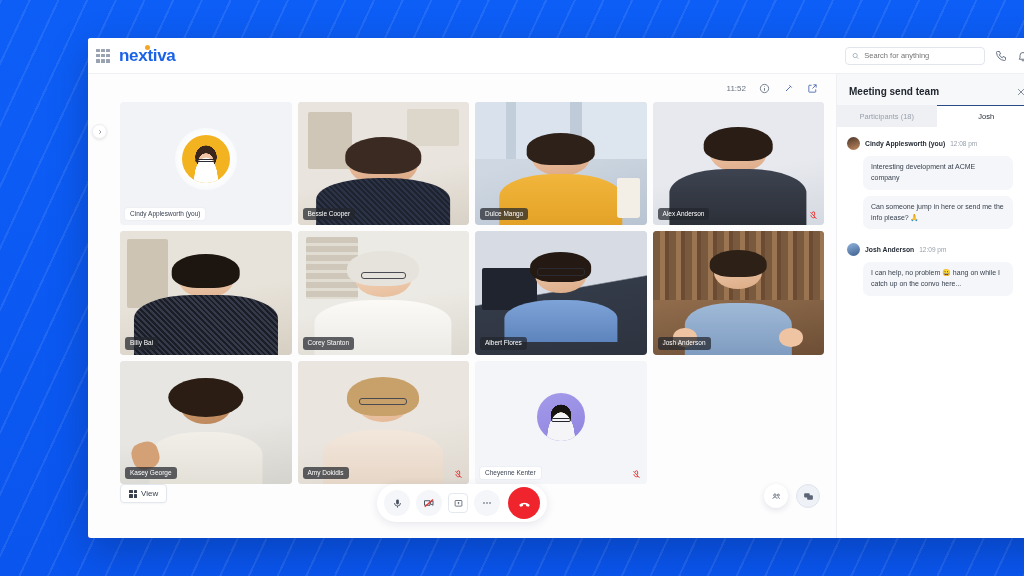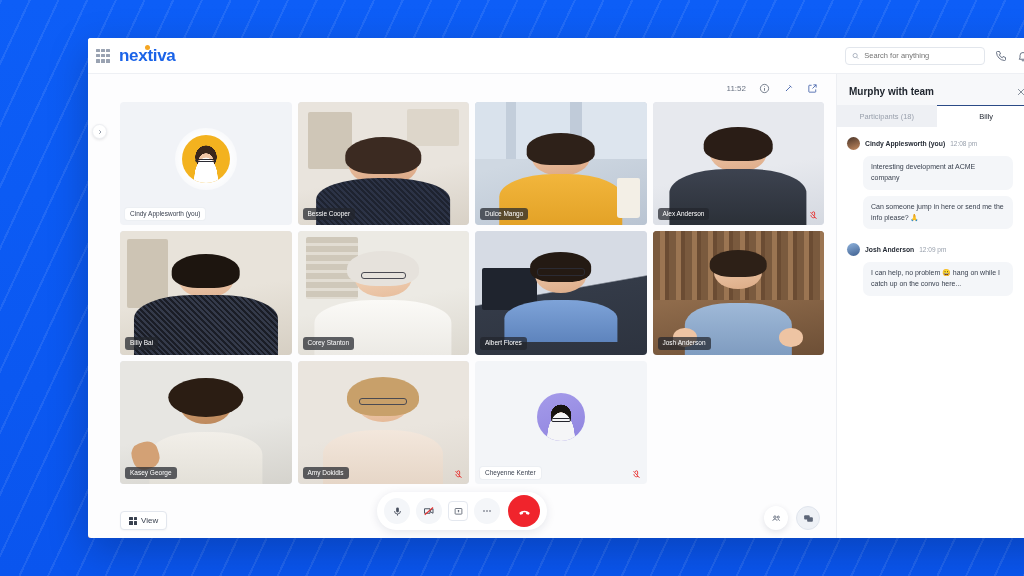--- a/index.html
+++ b/index.html
@@ -97,21 +97,21 @@
     width:48px;height:48px;border-radius:50%;overflow:hidden;
   }
   .init-av{
     position:absolute;left:50%;top:46%;transform:translate(-50%,-50%);
     width:48px;height:48px;border-radius:50%;background:#ade3f5;color:#1b2a45;
     display:flex;align-items:center;justify-content:center;font-size:14px;font-weight:700;letter-spacing:0.5px;
   }
 
   
   .controls{
-    height:54px; flex:none; position:relative; display:flex; align-items:flex-end;
+    height:54px; flex:none; position:relative; display:flex; align-items:flex-start;
     padding:0 16px 8px 32px;
   }
   .view-btn{
     display:flex;align-items:center;gap:4px; border:1px solid #e3e7ee; border-radius:4px;
     padding:4px 8px; font-size:8px; color:#39414f; background:#fff; cursor:pointer;
     box-shadow:0 1px 2px rgba(0,0,0,0.04);
   }
   .view-btn .g{width:8px;height:8px;display:grid;grid-template-columns:1fr 1fr;grid-template-rows:1fr 1fr;gap:1px;}
   .view-btn .g i{background:#39414f;border-radius:0.5px;}
   .pill{
@@ -490,32 +490,32 @@
               <rect x="2.5" y="5" width="12" height="9" rx="2"></rect>
               <rect x="9" y="9.5" width="12.5" height="9.5" rx="2"></rect>
             </svg>
           </div>
         </div>
       </div>
     </div>
 
     <div class="chat">
       <div class="chat-head">
-        <div class="chat-title">Murphy with team</div>
+        <div class="chat-title">Meeting send team</div>
         <svg class="close-x" width="10" height="10" viewBox="0 0 24 24" fill="none" stroke="#6e7785" stroke-width="2">
           <path d="M5 5l14 14M19 5L5 19"></path>
         </svg>
       </div>
 
       <div class="tabs">
         <div class="tab">
           <span>Participants (18)</span>
         </div>
         <div class="tab active">
-          <span>Billy</span>
+          <span>Josh</span>
         </div>
       </div>
 
       <div class="msgs">
 
         <div class="msg-head">
           <div class="msg-av" style="background:linear-gradient(160deg,#4a3529,#c38a60);"></div>
           <div class="msg-name">Cindy Applesworth (you)</div>
           <div class="msg-time">12:08 pm</div>
         </div>

